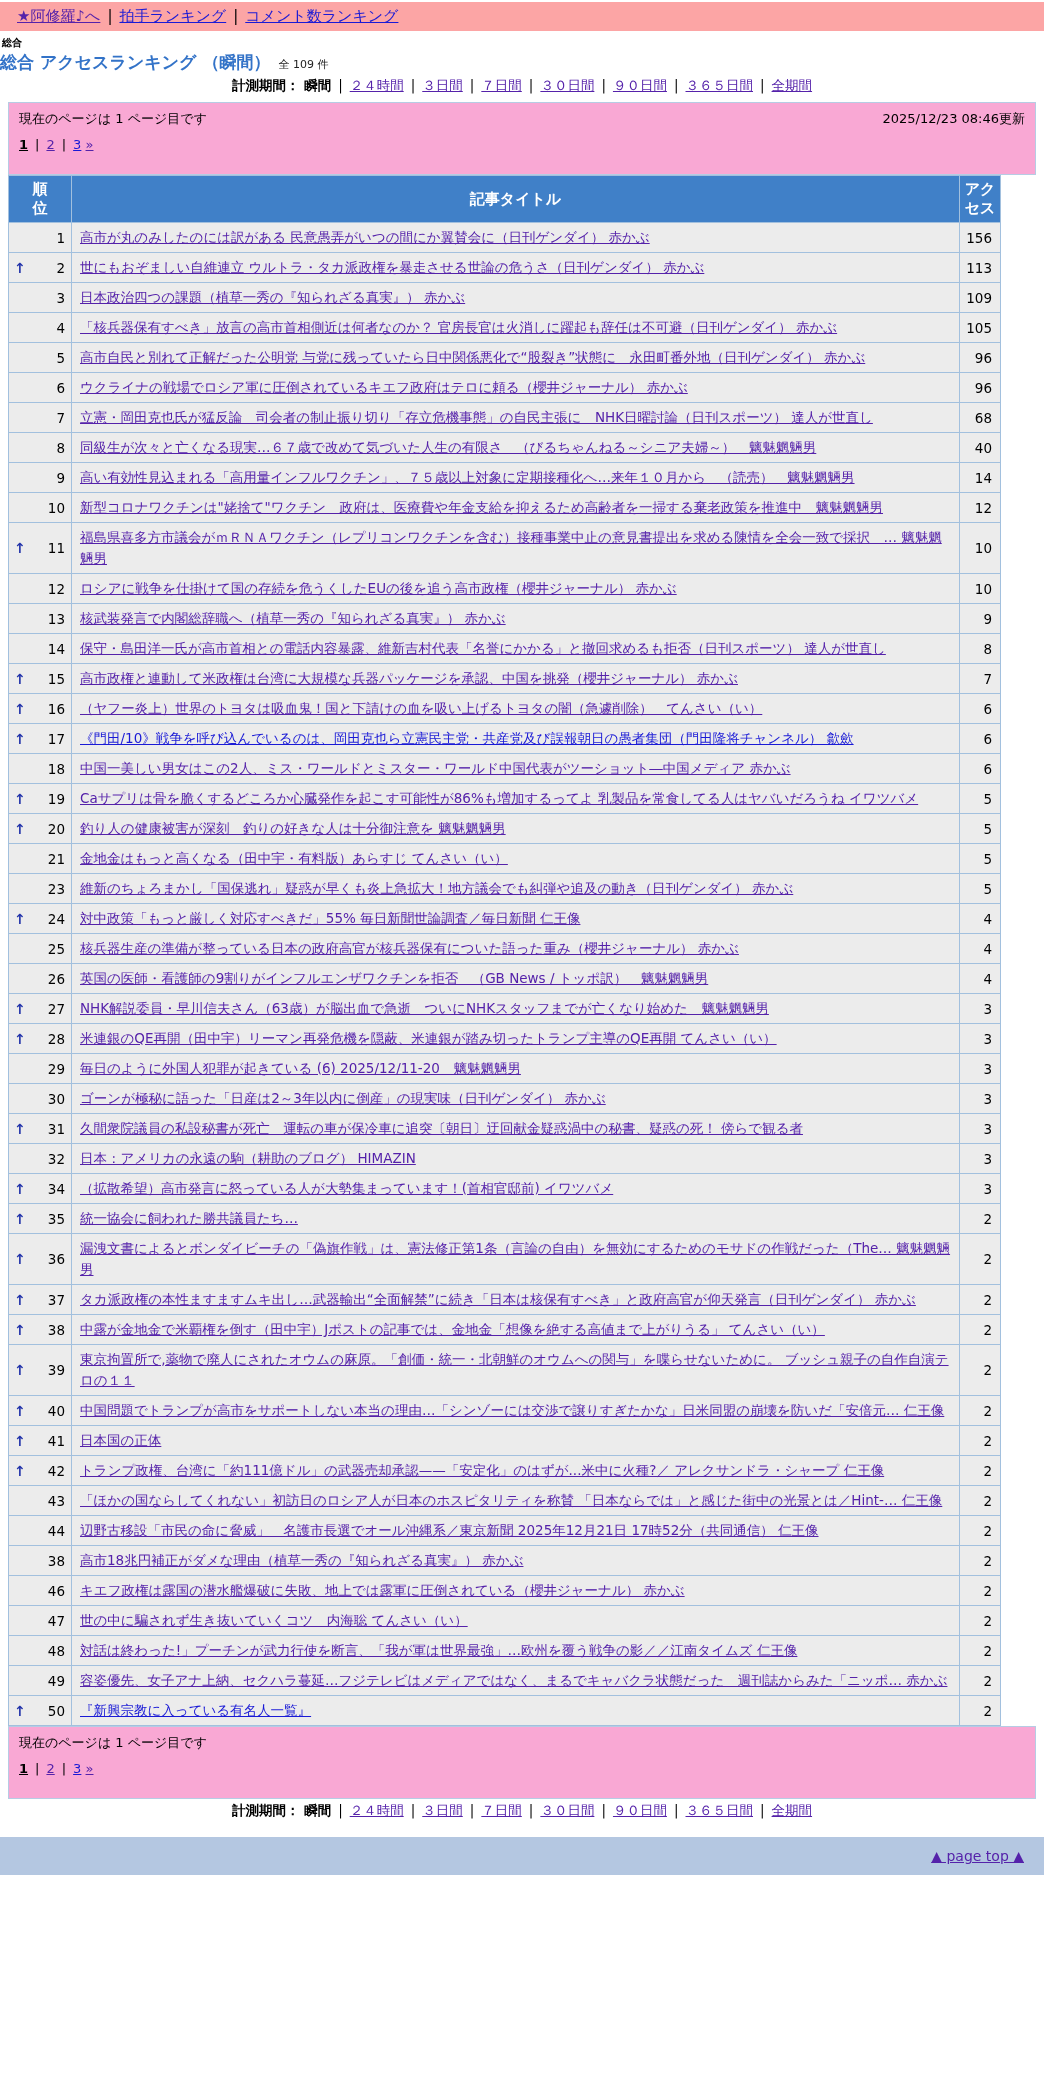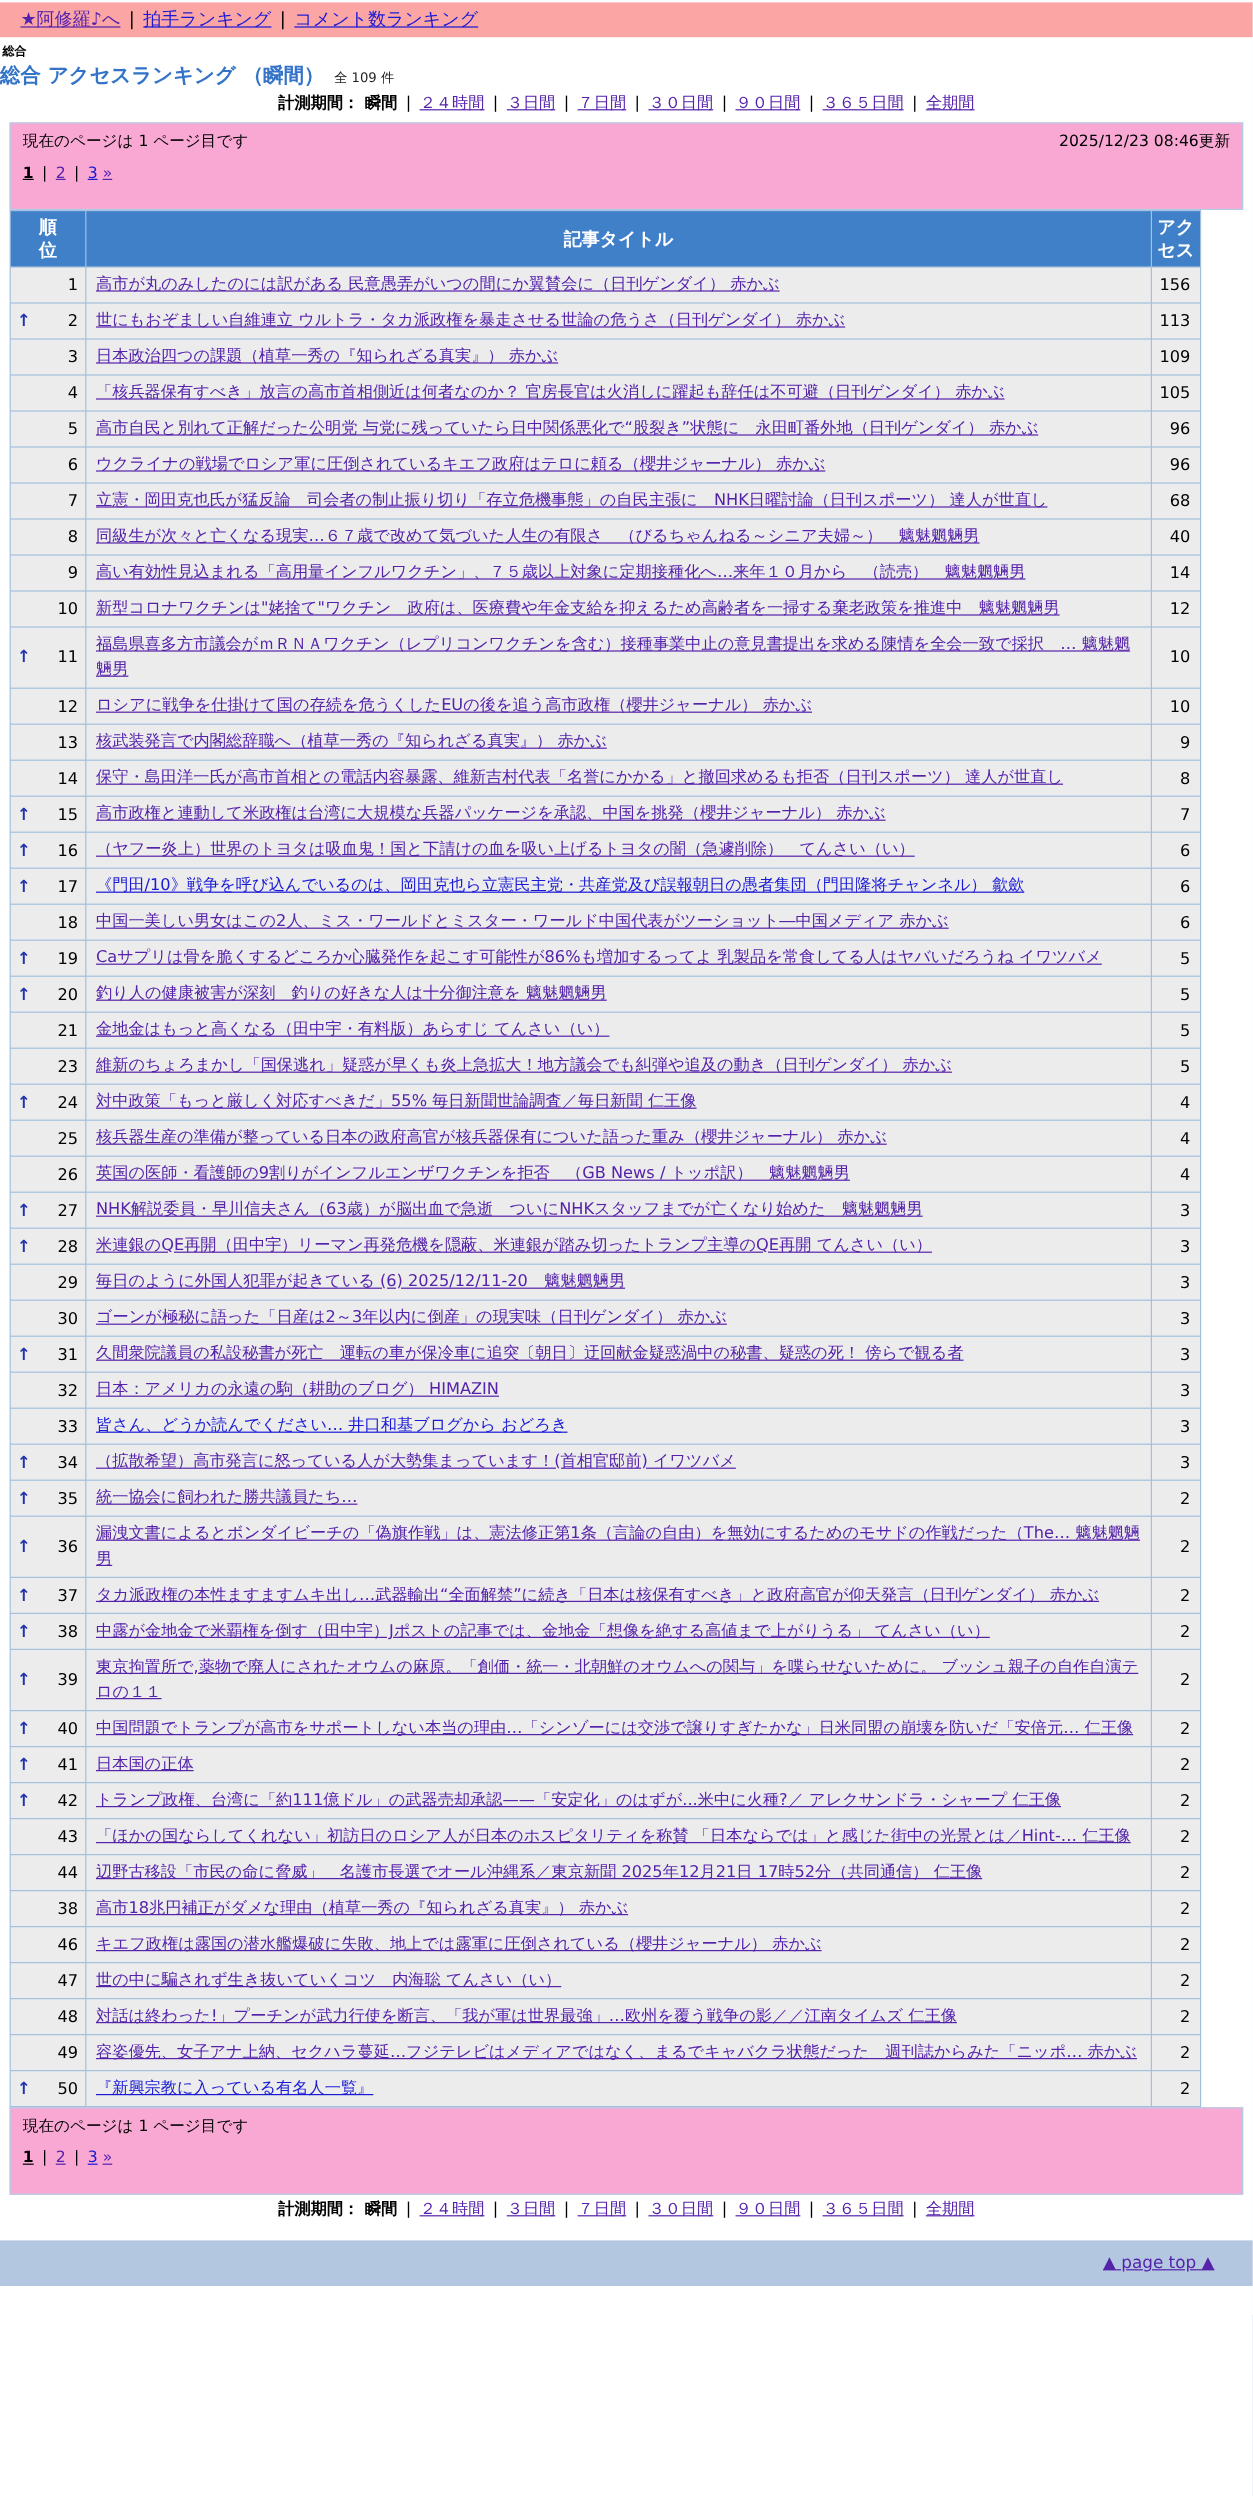--- a/index.html
+++ b/index.html
@@ -84,21 +84,21 @@
   td.title-cell{padding:4px 8px;line-height:21px;font-size:13.5px;}
   td.access-cell{
     text-align:right;
     padding:5px 8px 5px 2px;
     font-size:13.5px;
   }
 
   .bottombar{
     background:#b4c7e1;
     margin-top:17px;
-    padding:11px 32px;
+    padding:11px 20px;
     text-align:right;
     font-size:14px;
   }
 </style>
 </head>
 <body>
 
 <div class="topbar">
   <span><a class="purple">★阿修羅♪へ</a><span class="sep">|</span><a class="blue">拍手ランキング</a><span class="sep">|</span><a class="blue">コメント数ランキング</a></span>
 </div>
@@ -433,30 +433,20 @@
       <span class="up-arrow"></span>
       <span class="rank-num">32</span>
     </td>
     <td class="title-cell">
       <a class="title-link purple">日本：アメリカの永遠の駒（耕助のブログ） HIMAZIN</a>
     </td>
     <td class="access-cell">3</td>
   </tr>
       <tr>
     <td class="rank-cell">
-      <span class="up-arrow"></span>
-      <span class="rank-num">33</span>
-    </td>
-    <td class="title-cell">
-      <a class="title-link blue">皆さん、どうか読んでください… 井口和基ブログから おどろき</a>
-    </td>
-    <td class="access-cell">3</td>
-  </tr>
-      <tr>
-    <td class="rank-cell">
       <span class="up-arrow">↑</span>
       <span class="rank-num">34</span>
     </td>
     <td class="title-cell">
       <a class="title-link purple">（拡散希望）高市発言に怒っている人が大勢集まっています！(首相官邸前) イワツバメ</a>
     </td>
     <td class="access-cell">3</td>
   </tr>
       <tr>
     <td class="rank-cell">

